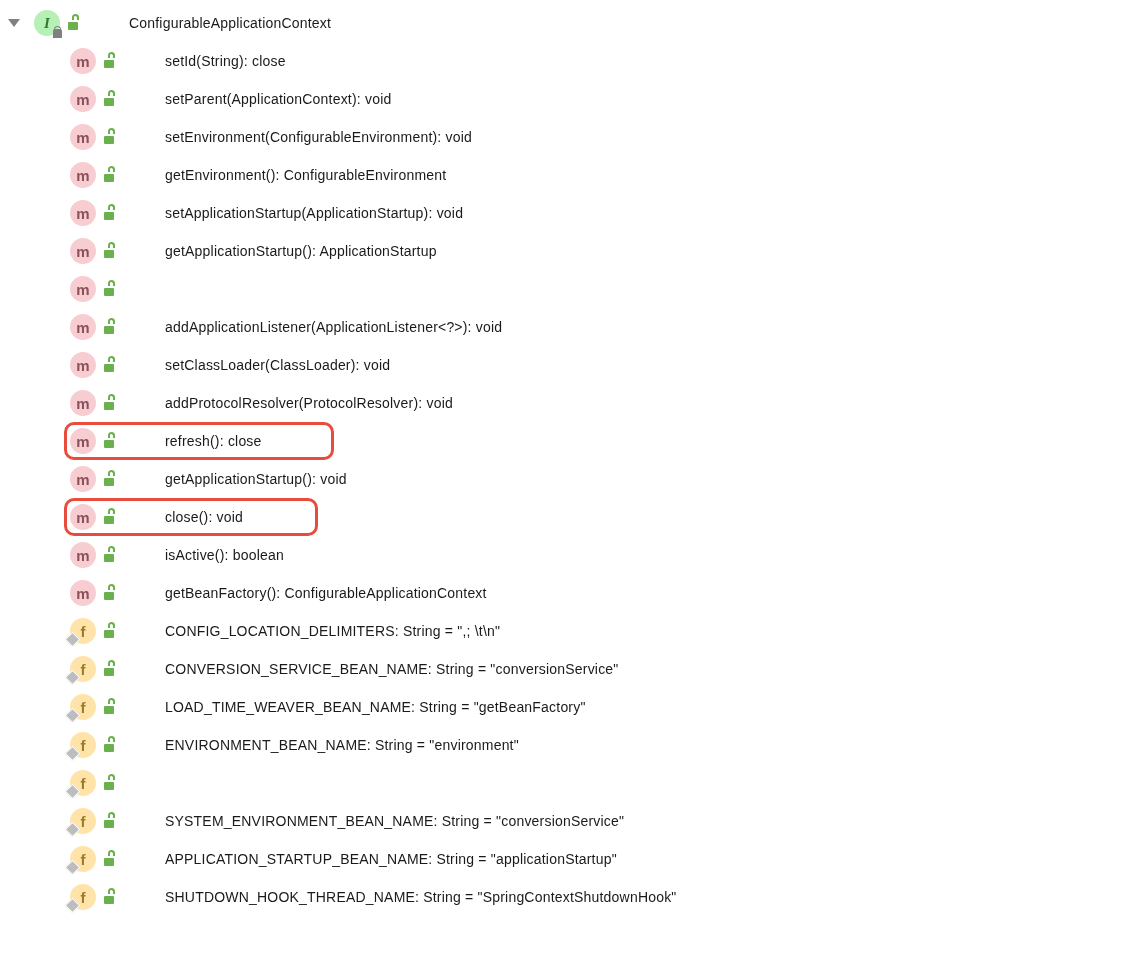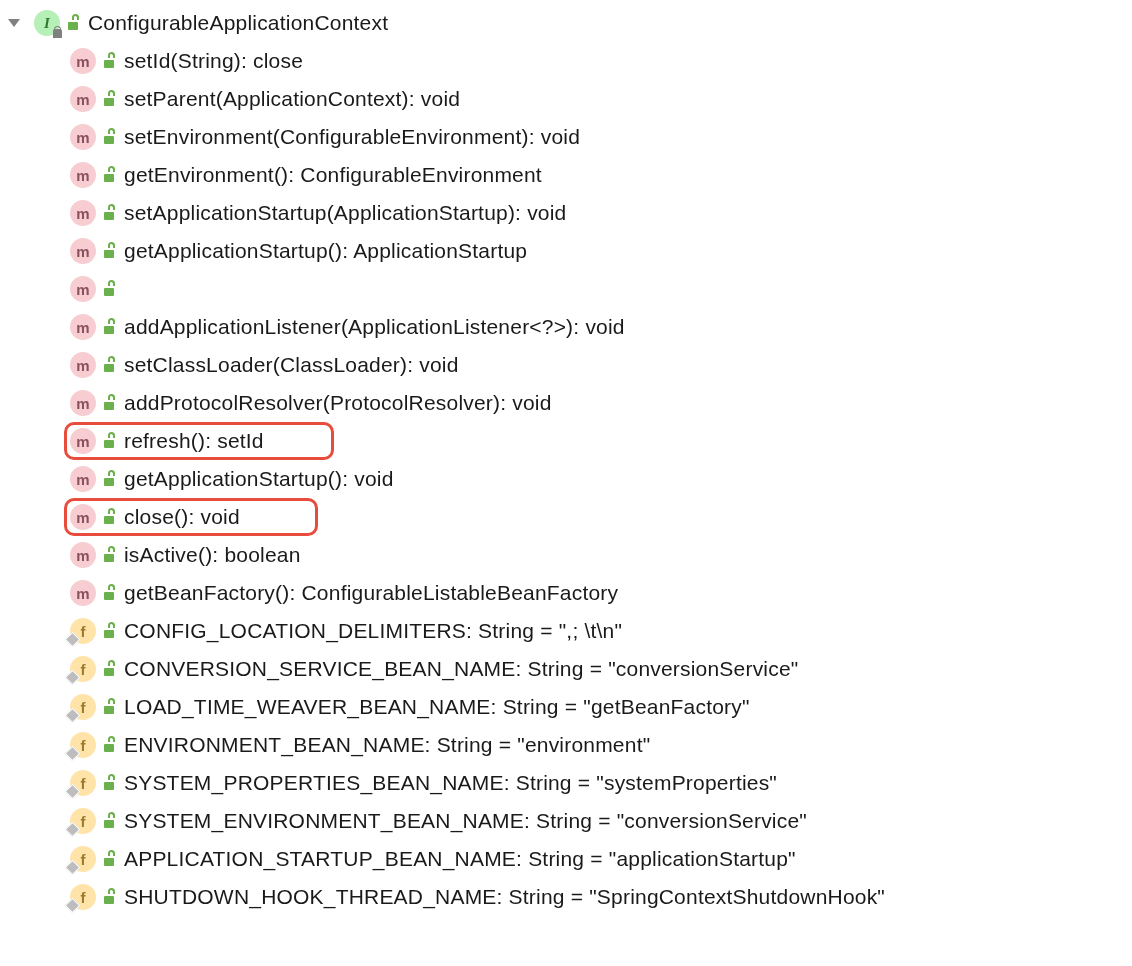--- a/index.html
+++ b/index.html
@@ -84,22 +84,23 @@
     }
     .unlocked-icon .shackle {
       position: absolute;
       width: 7px; height: 6px;
       border: 2px solid #6ab04c;
       border-bottom: none;
       border-radius: 5px 5px 0 0;
       top: -2px; left: 6px;
     }
     .label {
-      font-size: 21px;
+      font-size: 14px;
       letter-spacing: 0.2px;
+      margin-left: 41px;
     }
     .highlight {
       border: 3px solid #e74c3c;
       border-radius: 10px;
       position: absolute;
       left: 56px;
       top: 0;
       height: 38px;
       pointer-events: none;
     }
@@ -197,21 +198,21 @@
         <span class="shackle"></span>
       </span>
       <span class="label">addProtocolResolver(ProtocolResolver): void</span>
     </div>
     <div class="tree-row child-row">
       <span class="kind-badge kind-method">m</span>
       <span class="unlocked-icon">
         <span class="body"></span>
         <span class="shackle"></span>
       </span>
-      <span class="label">refresh(): setId</span>
+      <span class="label">refresh(): close</span>
       <span class="highlight hl-refresh"></span>
     </div>
     <div class="tree-row child-row">
       <span class="kind-badge kind-method">m</span>
       <span class="unlocked-icon">
         <span class="body"></span>
         <span class="shackle"></span>
       </span>
       <span class="label">getApplicationStartup(): void</span>
     </div>
@@ -231,21 +232,21 @@
         <span class="shackle"></span>
       </span>
       <span class="label">isActive(): boolean</span>
     </div>
     <div class="tree-row child-row">
       <span class="kind-badge kind-method">m</span>
       <span class="unlocked-icon">
         <span class="body"></span>
         <span class="shackle"></span>
       </span>
-      <span class="label">getBeanFactory(): ConfigurableListableBeanFactory</span>
+      <span class="label">getBeanFactory(): ConfigurableApplicationContext</span>
     </div>
     <div class="tree-row child-row">
       <span class="kind-badge kind-field">f</span>
       <span class="unlocked-icon">
         <span class="body"></span>
         <span class="shackle"></span>
       </span>
       <span class="label">CONFIG_LOCATION_DELIMITERS: String = ",; \t\n"</span>
     </div>
     <div class="tree-row child-row">
@@ -271,21 +272,20 @@
         <span class="shackle"></span>
       </span>
       <span class="label">ENVIRONMENT_BEAN_NAME: String = "environment"</span>
     </div>
     <div class="tree-row child-row">
       <span class="kind-badge kind-field">f</span>
       <span class="unlocked-icon">
         <span class="body"></span>
         <span class="shackle"></span>
       </span>
-      <span class="label">SYSTEM_PROPERTIES_BEAN_NAME: String = "systemProperties"</span>
     </div>
     <div class="tree-row child-row">
       <span class="kind-badge kind-field">f</span>
       <span class="unlocked-icon">
         <span class="body"></span>
         <span class="shackle"></span>
       </span>
       <span class="label">SYSTEM_ENVIRONMENT_BEAN_NAME: String = "conversionService"</span>
     </div>
     <div class="tree-row child-row">

